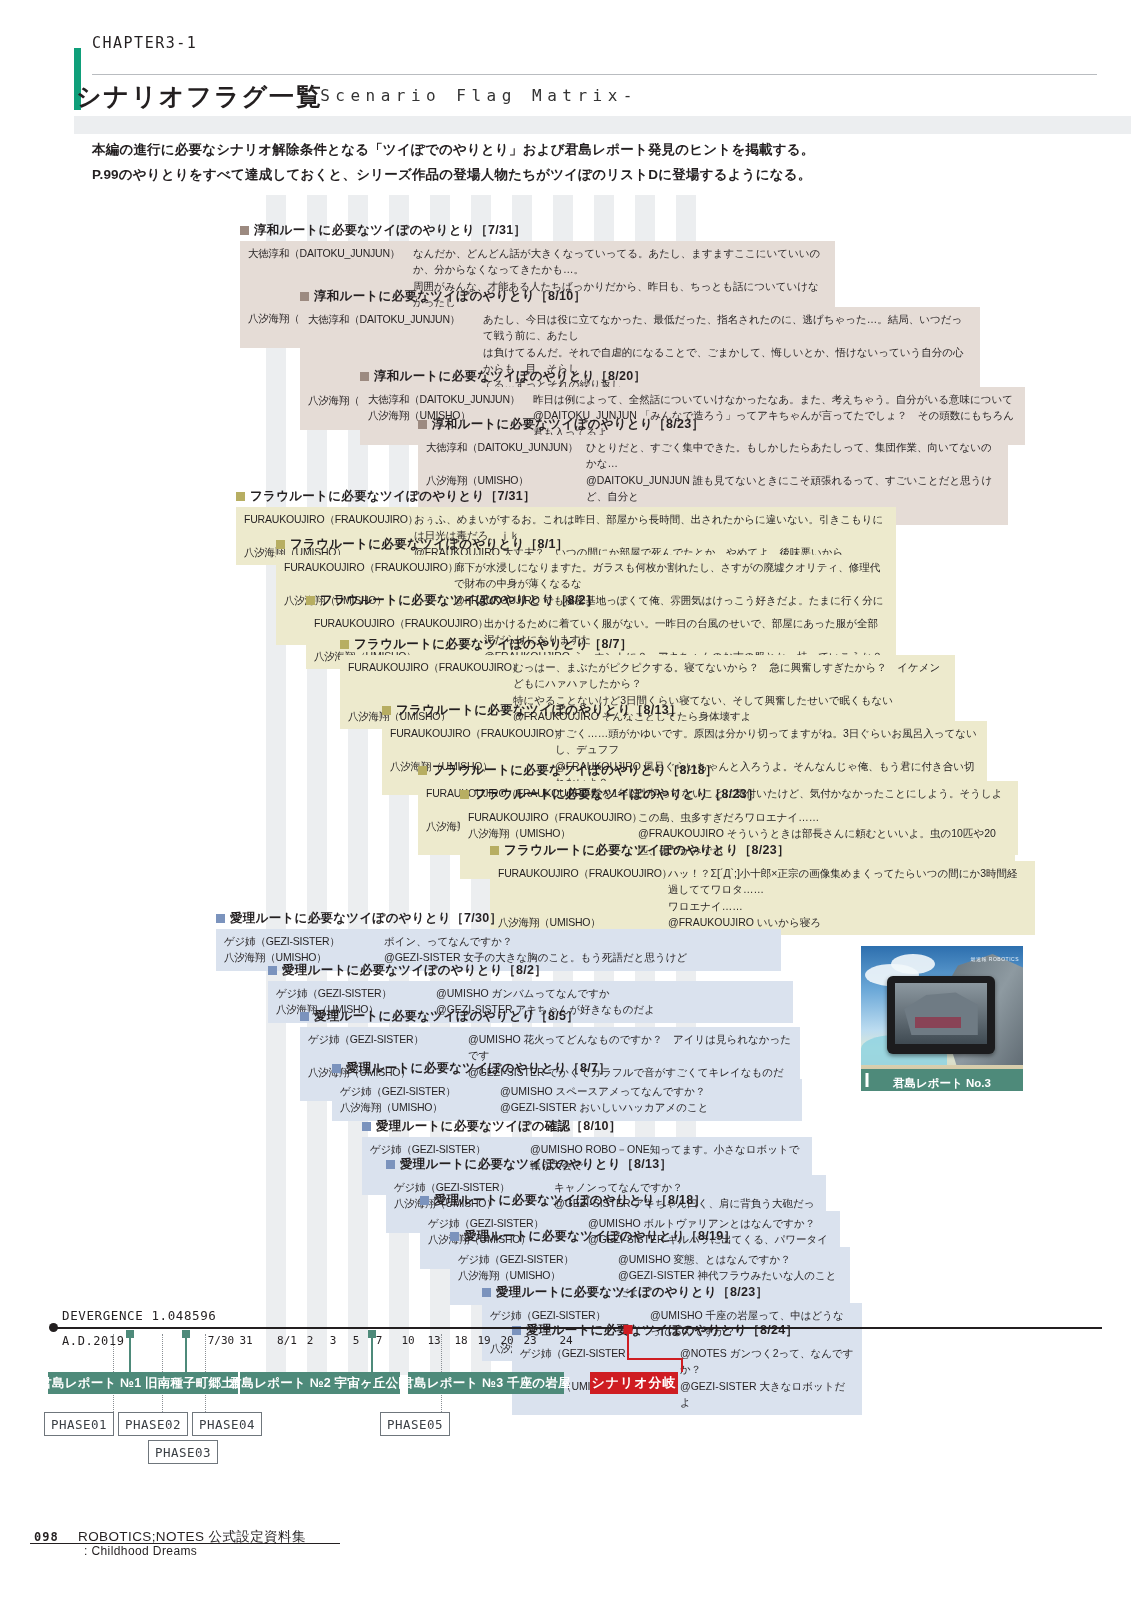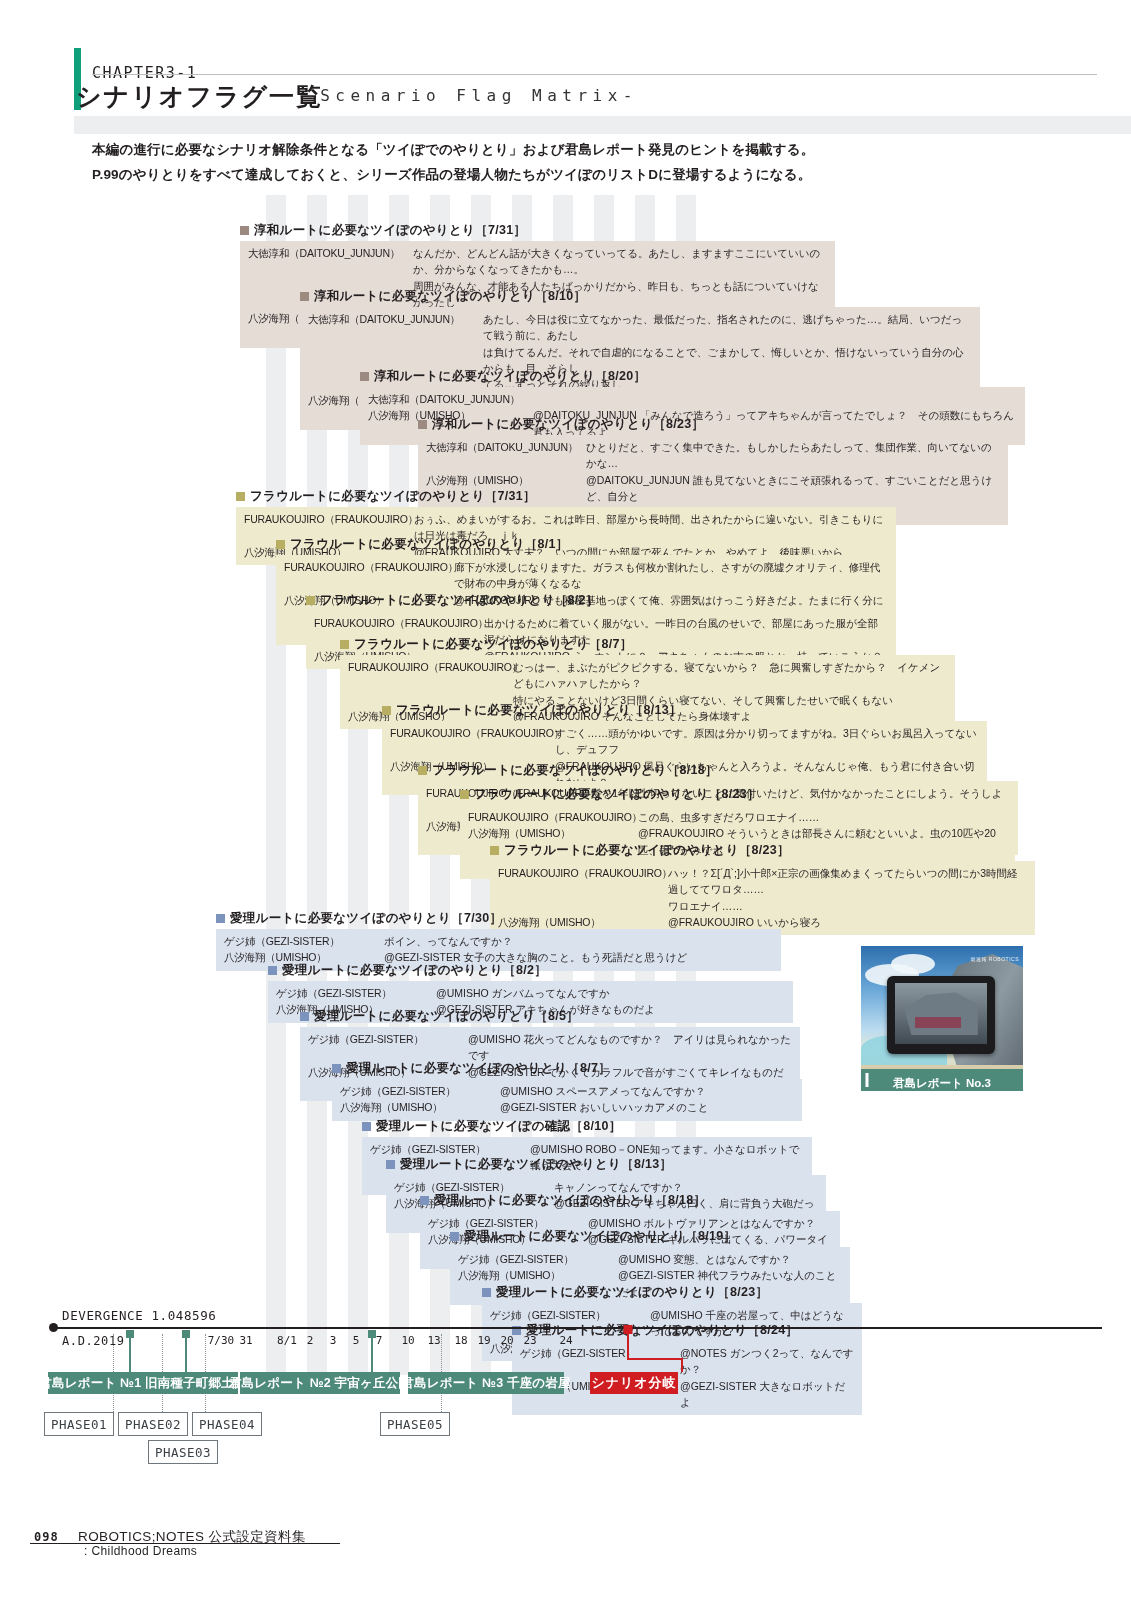--- a/index.html
+++ b/index.html
@@ -9,21 +9,21 @@
     color:#231f20;position:relative;overflow:hidden;
   }
   .page{position:absolute;inset:0;}
 
   
   .stripes{position:absolute;left:0;top:195px;width:1131px;height:1180px;z-index:0;}
   .stripes i{position:absolute;top:0;bottom:0;width:20px;background:#eceef0;display:block;}
 
   
   .hdr-bar{position:absolute;left:74px;top:48px;width:7px;height:62px;background:#0f9f7a;}
-  .chapter{position:absolute;left:92px;top:64px;font-size:15px;letter-spacing:1.5px;color:#231f20;font-family:"DejaVu Sans Mono","Liberation Mono",monospace;text-align:right;}
+  .chapter{position:absolute;left:92px;top:34px;font-size:15px;letter-spacing:1.5px;color:#231f20;font-family:"DejaVu Sans Mono","Liberation Mono",monospace;text-align:right;}
   .hdr-rule{position:absolute;left:92px;top:74px;width:1005px;height:1px;background:#b9bcc0;}
   .hdr-title{position:absolute;left:76px;top:80px;font-size:25px;font-weight:bold;letter-spacing:2px;}
   .hdr-sub{position:absolute;left:305px;top:86px;font-size:16px;letter-spacing:5.5px;font-family:"DejaVu Sans Mono","Liberation Mono",monospace;color:#333;}
   .grey-band{position:absolute;left:0;top:116px;width:1131px;height:18px;background:#eceef0;}
   .grey-band2{position:absolute;left:0;top:116px;width:74px;height:18px;background:#ffffff;}
   .lead{position:absolute;left:92px;top:138px;width:1000px;font-size:13.5px;font-weight:bold;line-height:1.85;letter-spacing:.2px;}
 
   
   .block{position:absolute;z-index:2;}
   .blk-title{font-size:12.5px;font-weight:bold;letter-spacing:.3px;display:flex;align-items:center;gap:5px;white-space:nowrap;}
@@ -161,20 +161,23 @@
         </div>
       </div>
       <div class="block t-junna" style="left: 360px; top: 368px; width: 665px;">
         <div class="blk-title">
           <span class="sq"></span>
           <span>淳和ルートに必要なツイぽのやりとり［8/20］</span>
         </div>
         <div class="blk-body">
           <div class="row">
             <div class="who" style="width: 165px;">大徳淳和（DAITOKU_JUNJUN）</div>
+            <div class="msg">
+              <span class="cont">昨日は例によって、全然話についていけなかったなあ。また、考えちゃう。自分がいる意味について</span>
+            </div>
           </div>
           <div class="row">
             <div class="who" style="width: 165px;">八汐海翔（UMISHO）</div>
             <div class="msg">
               <span class="cont">@DAITOKU_JUNJUN 「みんなで造ろう」ってアキちゃんが言ってたでしょ？　その頭数にもちろん</span>
               <span class="cont">君も入ってるよ</span>
             </div>
           </div>
         </div>
       </div>

